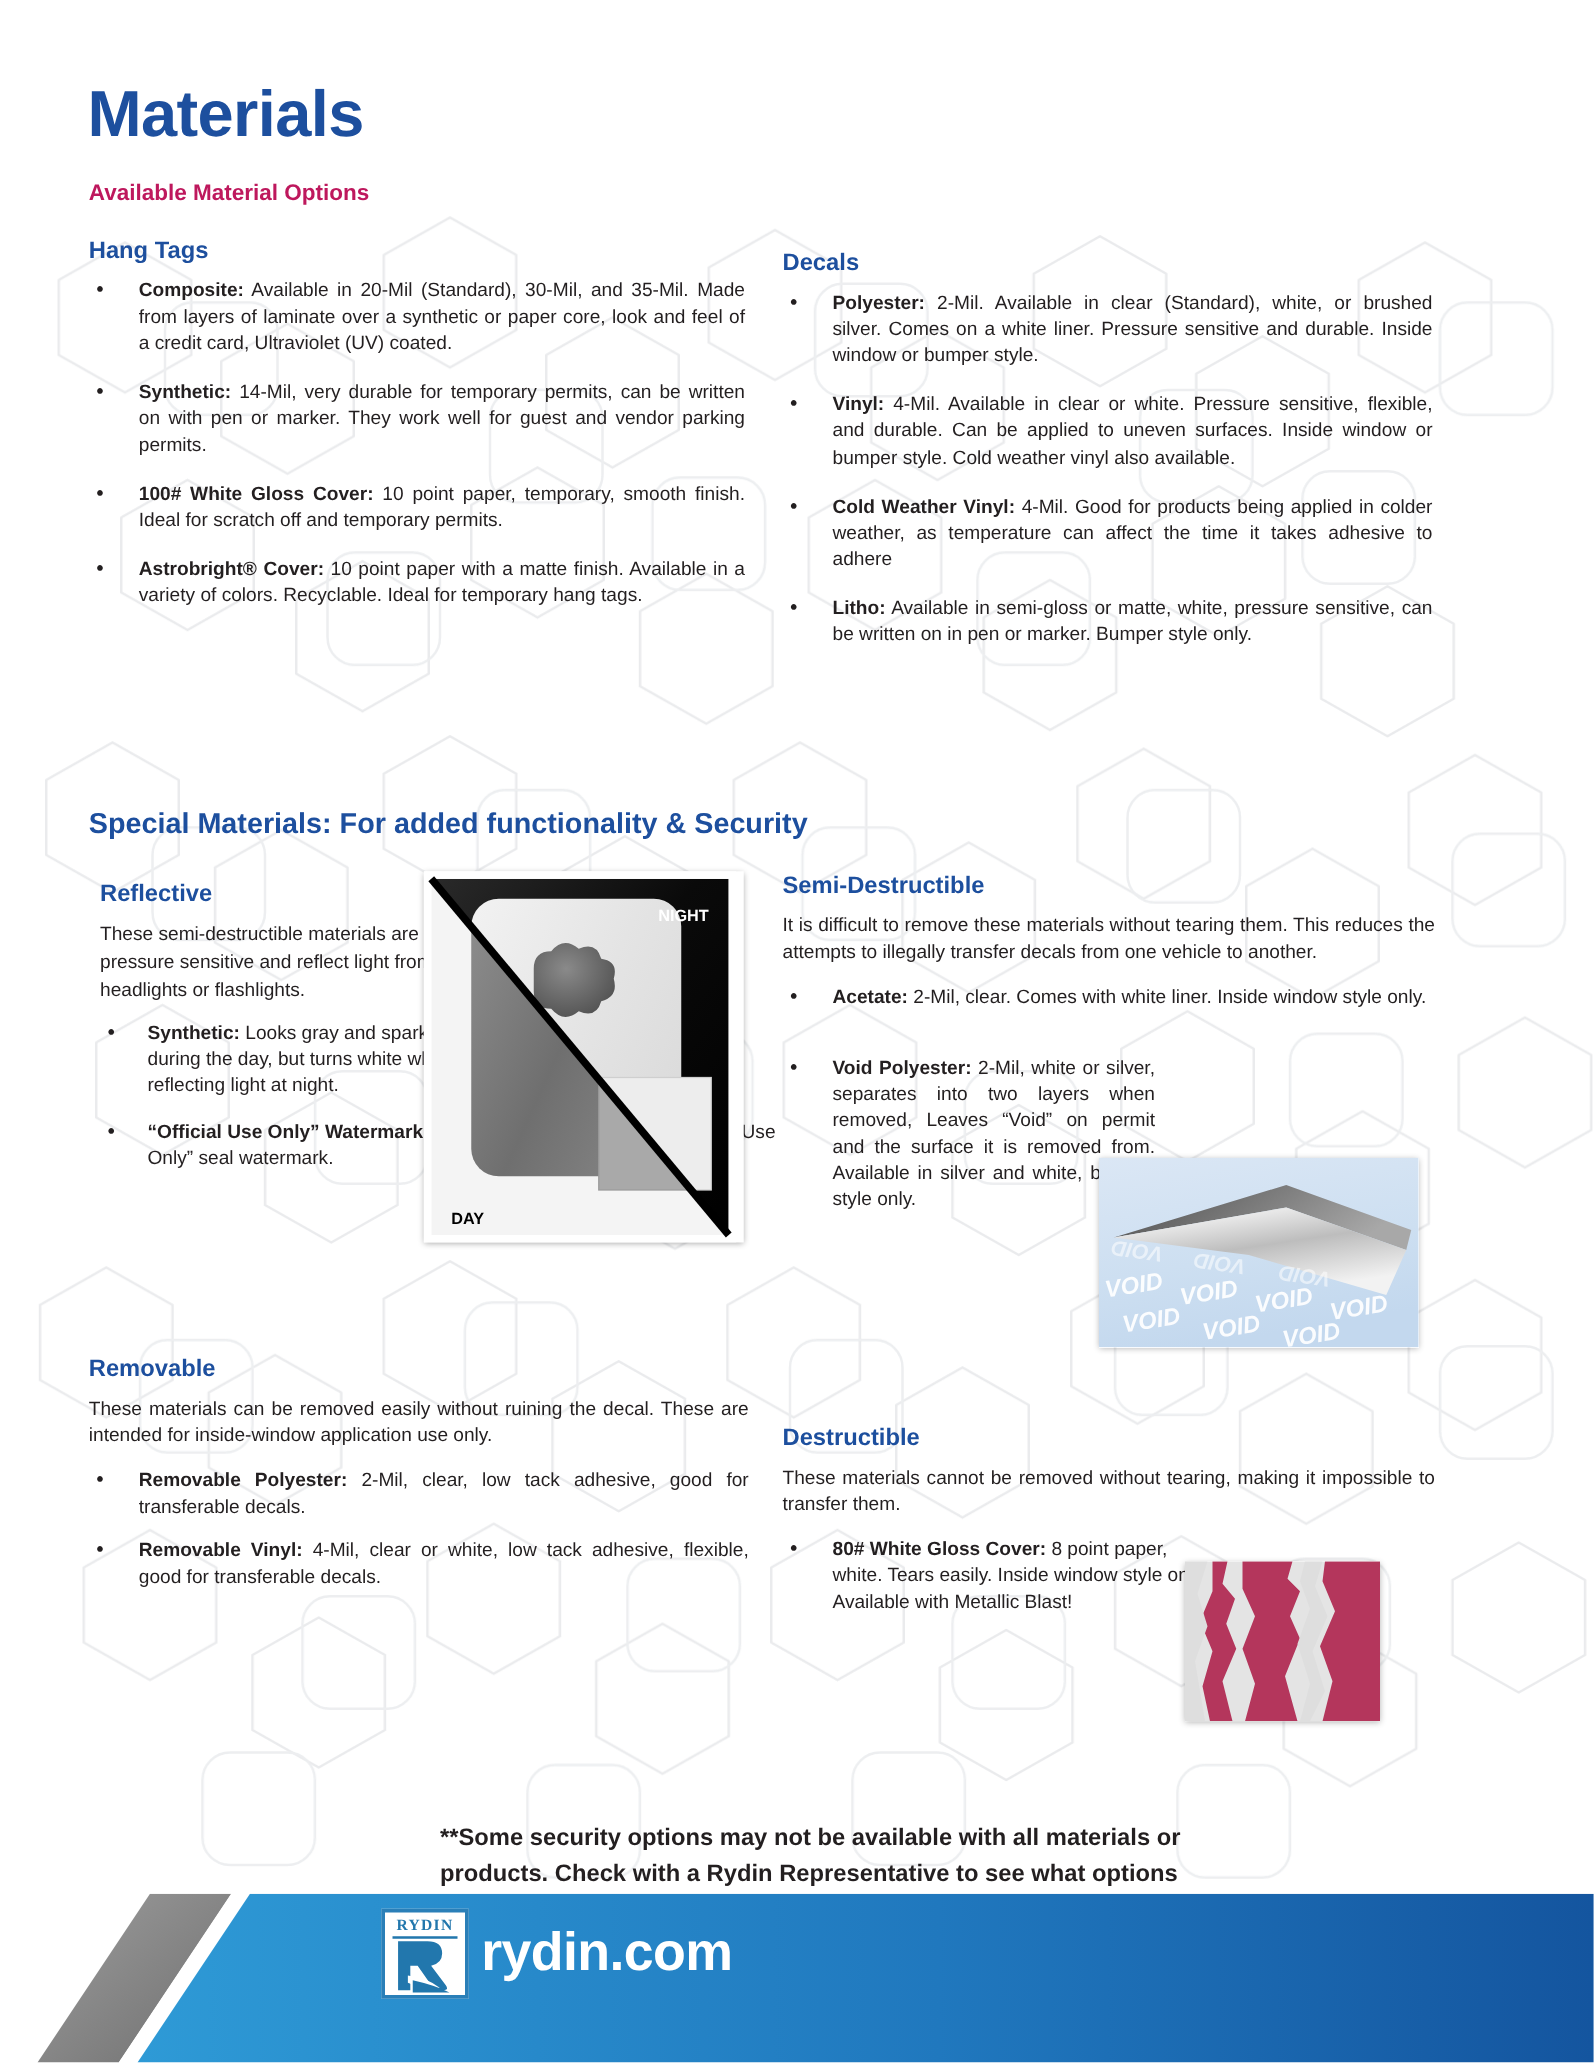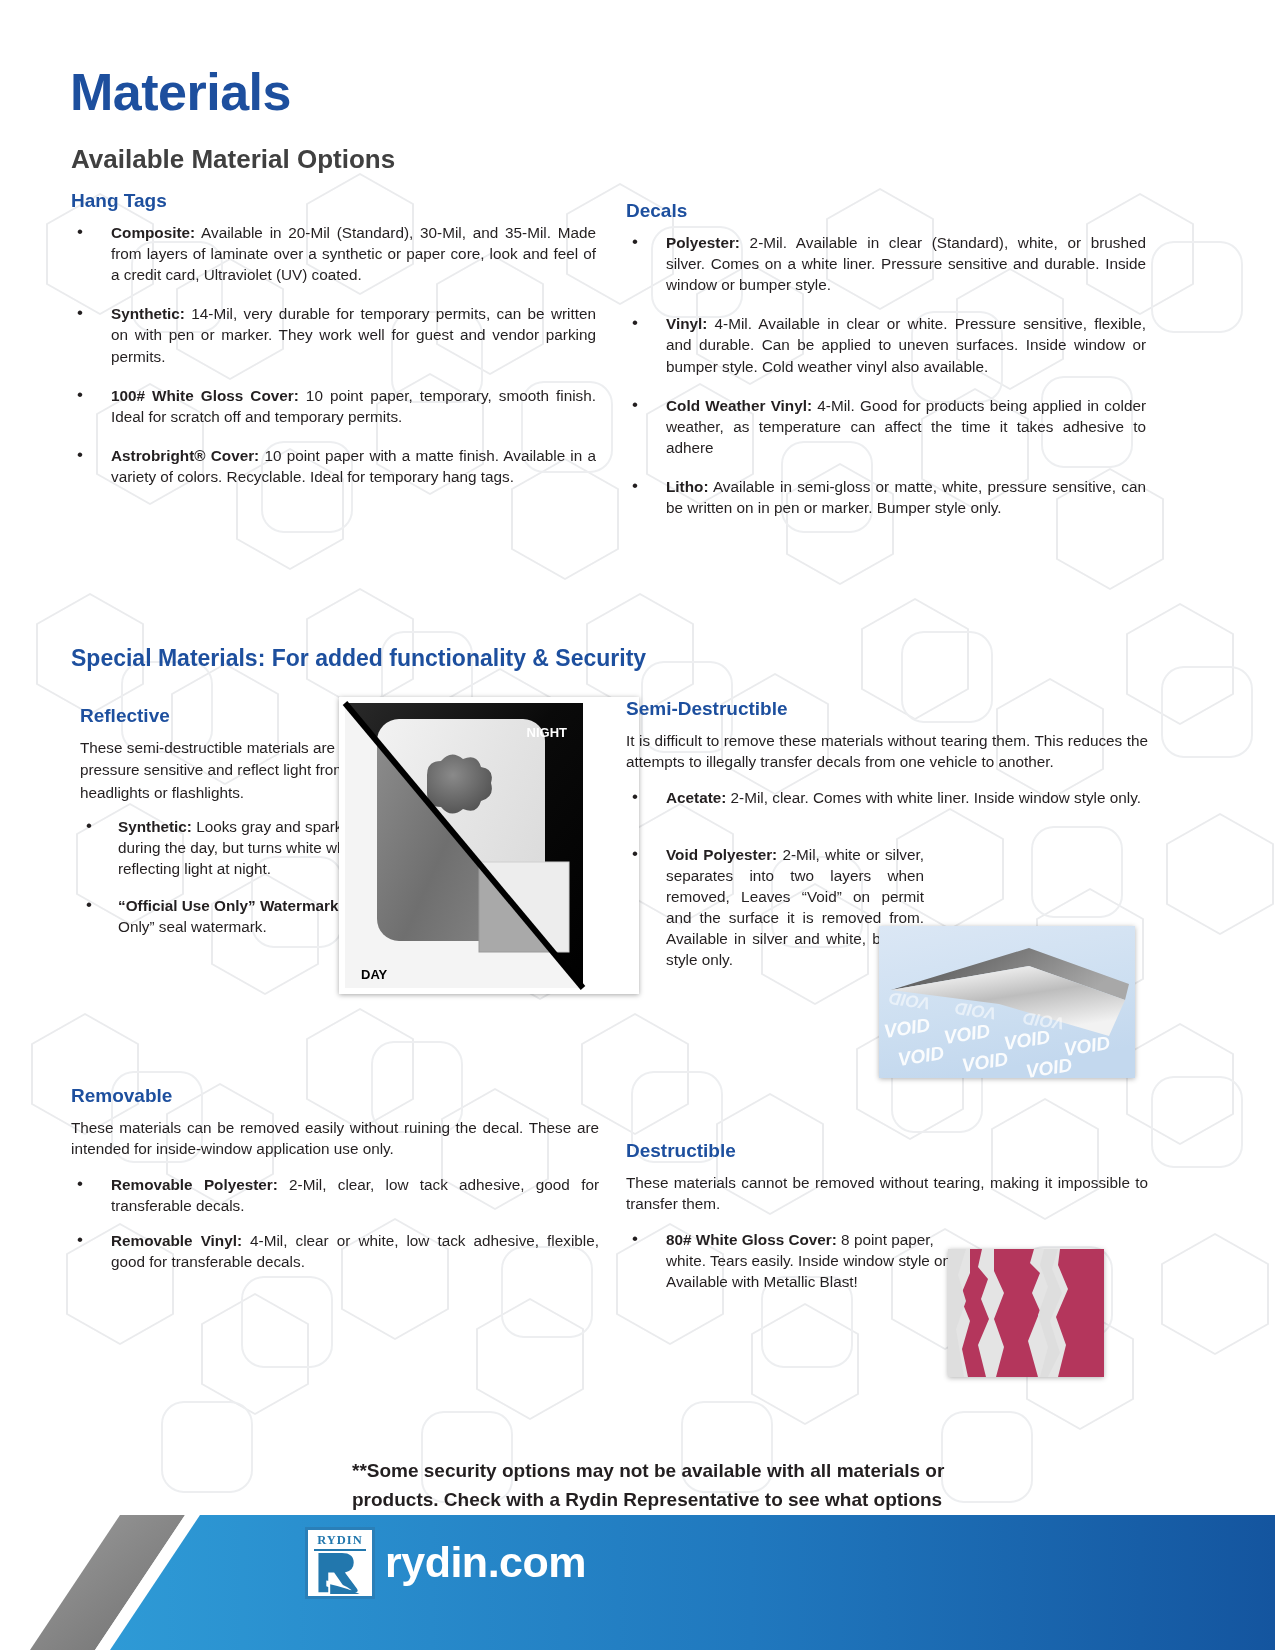--- a/index.html
+++ b/index.html
@@ -15,21 +15,21 @@
 
   
   .page{position:absolute;inset:0;z-index:2;border-radius:11px;}
 
   .title{
     position:absolute;left:70px;top:62px;
     font-size:52px;font-weight:bold;color:#1d4f9e;letter-spacing:-0.5px;
   }
   .subtitle{
     position:absolute;left:71px;top:144px;
-    font-size:26px;font-weight:bold;color:#404040;
+    font-size:18px;font-weight:bold;color:#be185d;
   }
 
   .colhead{
     font-size:19px;font-weight:bold;color:#1d4f9e;margin:0 0 10px 0;
   }
 
   .col{position:absolute;}
   .col-left{left:71px;top:190px;width:525px;}
   .col-right{left:626px;top:200px;width:520px;}
 
@@ -65,21 +65,21 @@
   .semidest p{margin:0 0 14px 0;font-size:15.3px;line-height:1.4;text-align:justify;}
   .semidest ul.bl > li{margin-bottom:16px;}
   .narrow-li{width:258px;margin-top:36px;}
 
   .destruct{position:absolute;left:626px;top:1140px;width:522px;}
   .destruct p{margin:0 0 14px 0;font-size:15.3px;line-height:1.4;text-align:justify;}
   .destruct ul.bl > li{width:300px;text-align:left;}
 
   
   .img-reflect{
-    position:absolute;left:339px;top:697px;width:300px;height:297px;
+    position:absolute;left:339px;top:697px;width:256px;height:297px;
     background:#fff;box-shadow:0 1px 5px rgba(0,0,0,.35);
   }
   .img-void{
     position:absolute;left:879px;top:926px;width:256px;height:152px;
     box-shadow:0 1px 5px rgba(0,0,0,.3);overflow:hidden;
   }
   .img-destruct{
     position:absolute;left:948px;top:1249px;width:156px;height:128px;
     box-shadow:0 1px 5px rgba(0,0,0,.3);overflow:hidden;background:#fff;
   }

